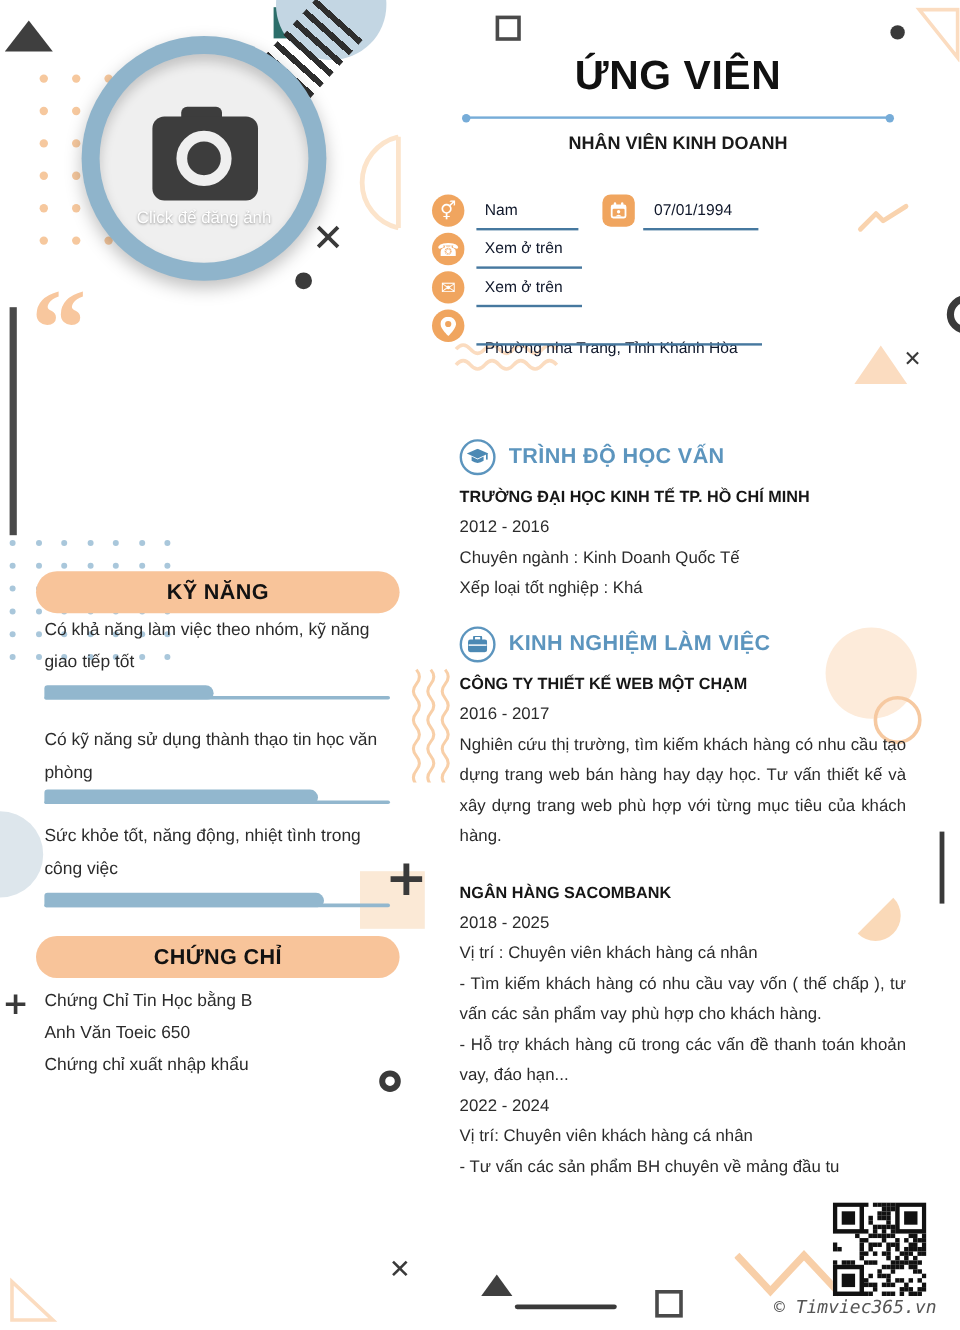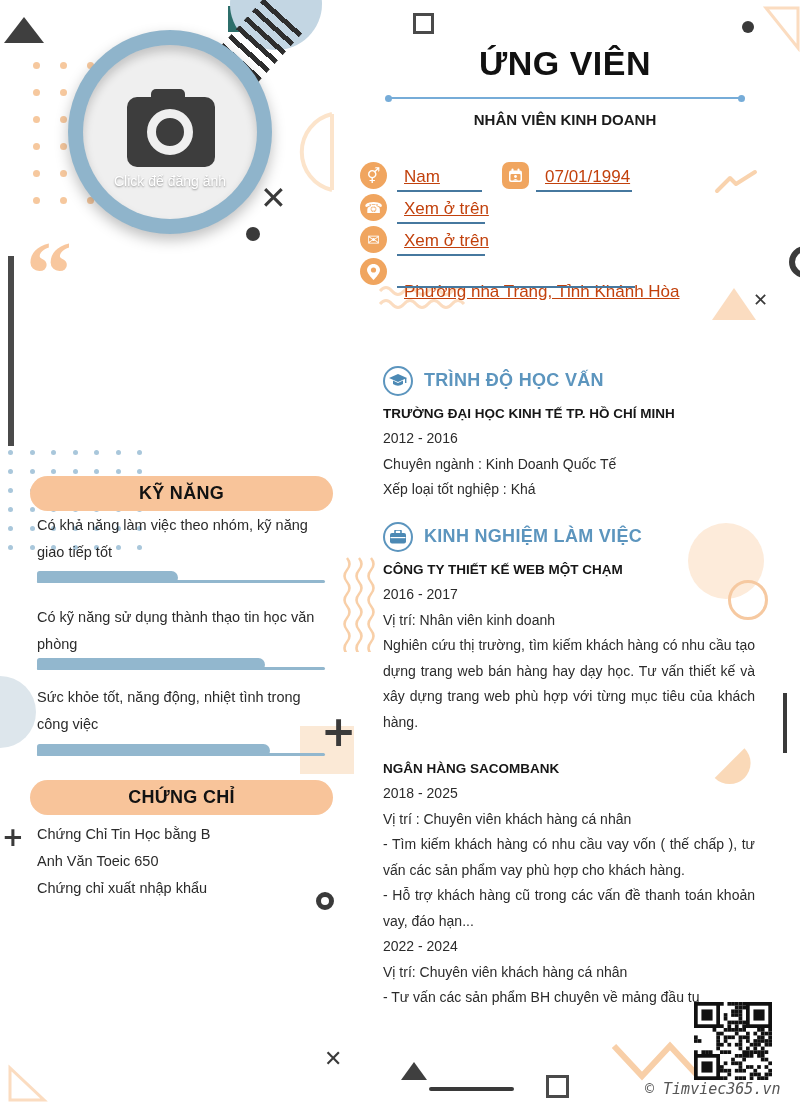--- a/index.html
+++ b/index.html
@@ -16,21 +16,21 @@
     font-size:34px; font-weight:bold; color:#111; letter-spacing:.5px; }
   .title-divider { left:385px; top:95px; width:360px; height:7px; }
   .title-divider .line { position:absolute; left:4px; right:4px; top:2px; height:2px; background:#76ACD8; }
   .title-divider .dot { position:absolute; top:0; width:7px; height:7px; border-radius:50%; background:#76ACD8; }
   .title-divider .dot.l { left:0; } .title-divider .dot.r { right:0; }
   .cv-subtitle { left:385px; top:111px; width:360px; text-align:center;
     font-size:15px; font-weight:bold; color:#1b1b1b; }
   .cicon { position:absolute; width:27px; height:27px; background:#F0A55F; border-radius:50%;
     display:flex; align-items:center; justify-content:center; color:#fff; font-size:15px; }
   .cicon.square { border-radius:7px; }
-  .cval { position:absolute; font-size:17px; color:#c2410c; white-space:nowrap; cursor:text;text-decoration:underline; }
+  .cval { position:absolute; font-size:13px; color:#0f172a; white-space:nowrap; cursor:text; }
   .cline { position:absolute; height:2px; background:#46789F; }
 
   .section-head-icon { width:30px; height:30px; border:2px solid #5C95BE; border-radius:50%;
     background:#fff; display:flex; align-items:center; justify-content:center; }
   .section-head-label { font-size:18px; font-weight:bold; color:#5C95BE; letter-spacing:.3px; }
 
   .rcol { width:372px; font-size:14px; line-height:25.5px; color:#2b2b2b; }
   .rcol .co { font-weight:bold; font-size:13.5px; color:#161616; line-height:24px; padding-top:2px;}
   .rcol p.just { text-align:justify; } .gap20 { height:20px; }
 
@@ -335,21 +335,20 @@
     <svg width="16" height="14" viewBox="0 0 16 14">
         <rect x="5" y="0" width="6" height="4" rx="1.3" fill="none" stroke="#4C89B4" stroke-width="1.6"></rect>
         <rect x="0" y="3" width="16" height="10.5" rx="2" fill="#4C89B4"></rect>
         <rect x="0.5" y="7" width="15" height="1.2" fill="#fff"></rect>
       </svg>
   </div>
   <div class="abs section-head-label" style="left:424px; top:526px;">KINH NGHIỆM LÀM VIỆC</div>
   <div class="abs rcol" style="left:383px; top:556px;">
     <div class="co">CÔNG TY THIẾT KẾ WEB MỘT CHẠM</div>
     <div>2016 - 2017</div>
-    <div>Vị trí: Nhân viên kinh doanh</div>
     <p class="just">Nghiên cứu thị trường, tìm kiếm khách hàng có nhu cầu tạo dựng trang web bán hàng hay dạy học. Tư vấn thiết kế và xây dựng trang web phù hợp với từng mục tiêu của khách hàng.</p>
     <div class="gap20"></div>
     <div class="co">NGÂN HÀNG SACOMBANK</div>
     <div>2018 - 2025</div>
     <div>Vị trí : Chuyên viên khách hàng cá nhân</div>
     <p class="just">- Tìm kiếm khách hàng có nhu cầu vay vốn ( thế chấp ), tư vấn các sản phẩm vay phù hợp cho khách hàng.</p>
     <p class="just">- Hỗ trợ khách hàng cũ trong các vấn đề thanh toán khoản vay, đáo hạn...</p>
     <div>2022 - 2024</div>
     <div>Vị trí: Chuyên viên khách hàng cá nhân</div>
     <p class="just">- Tư vấn các sản phẩm BH chuyên về mảng đầu tu</p>

